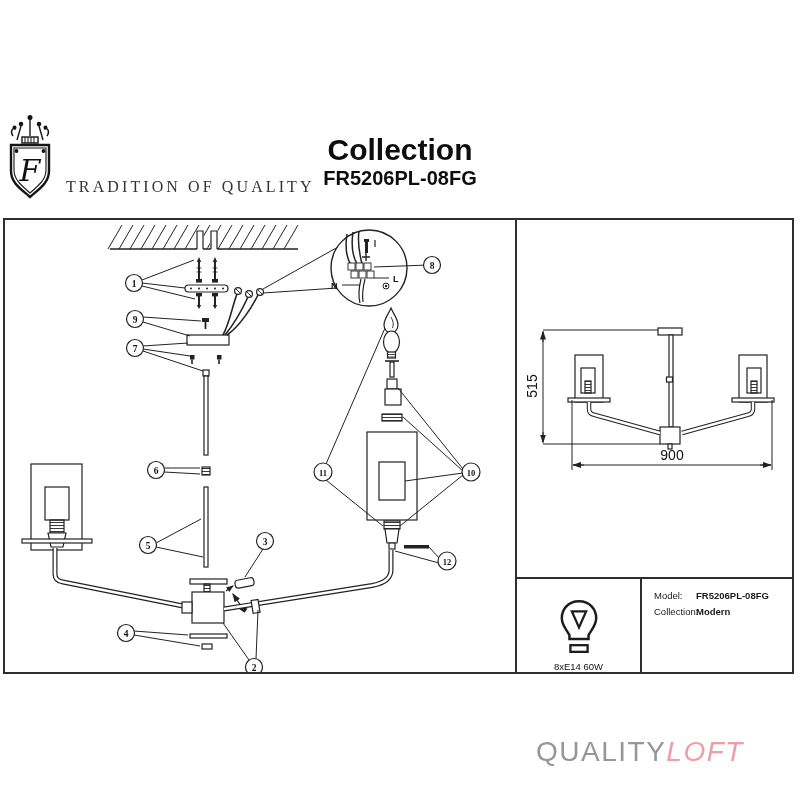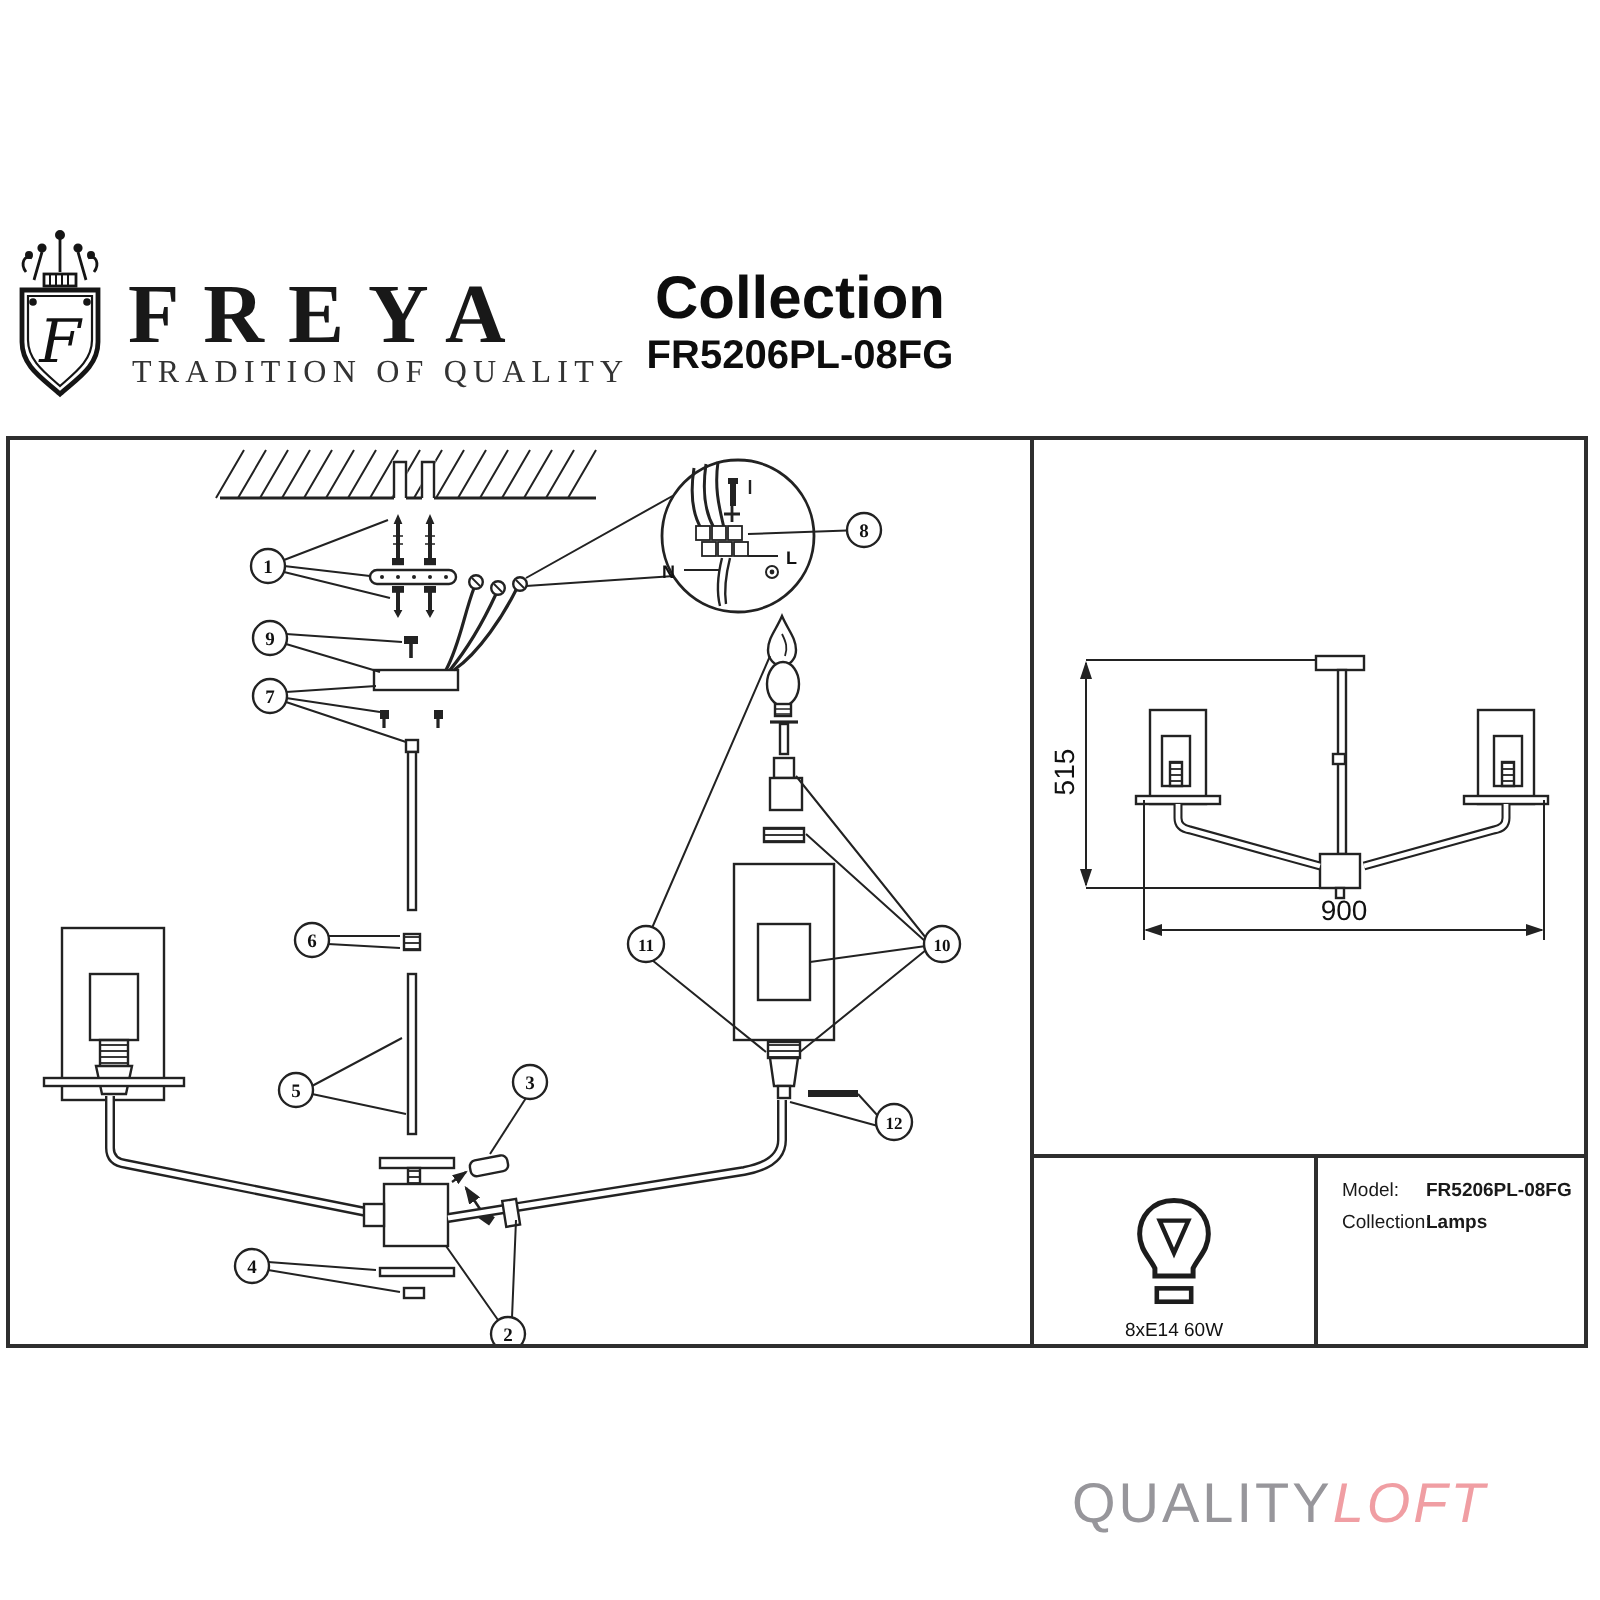--- a/index.html
+++ b/index.html
@@ -13,22 +13,22 @@
   #tagline{position:absolute;left:58px;top:66px;font-family:"Liberation Serif",serif;
            font-size:16px;letter-spacing:3.1px;color:#333;white-space:nowrap;}
   #titleblock{position:absolute;left:280px;top:134px;width:240px;text-align:center;}
   #doc-title{font-size:30px;font-weight:700;line-height:32px;color:#0d0d0d;}
   #doc-model{font-size:20px;font-weight:700;line-height:24px;color:#0d0d0d;}
   
   .panel{position:absolute;border:2px solid #2e2e2e;box-sizing:border-box;background:#fff;}
   #panel-main{left:3px;top:218px;width:514px;height:456px;}
   #panel-dim{left:515px;top:218px;width:279px;height:361px;}
   #panel-info{left:515px;top:577px;width:279px;height:97px;display:flex;}
-  #cell-bulb{width:140px;box-sizing:border-box;display:flex;flex-direction:column;
-             align-items:center;padding-top:18px;}
+  #cell-bulb{width:123px;box-sizing:border-box;display:flex;flex-direction:column;
+             align-items:center;justify-content:center;padding-top:18px;}
   #cell-specs{flex:1;border-left:2px solid #2e2e2e;box-sizing:border-box;padding:9px 0 0 12px;}
   .spec-row{display:flex;font-size:9.5px;line-height:16px;color:#1a1a1a;}
   .spec-label{width:42px;}
   .spec-value{font-weight:700;}
   #pendant-row{display:flex;align-items:center;margin-top:4px;}
   #pendant-row .cat{font-size:9.5px;margin-left:10px;color:#1a1a1a;}
   #bulb-spec{font-size:9.5px;margin-top:3px;color:#111;}
   svg{display:block;}
   
   #watermark{position:absolute;left:536px;top:736px;font-size:28px;font-weight:300;
@@ -58,21 +58,20 @@
         <rect x="14" y="23" width="16" height="6" fill="#fff"></rect>
         <path d="M17 23 V29 M20 23 V29 M23 23 V29 M26 23 V29" stroke-width="1"></path>
 
         <path d="M3 31 H41 V57 C41 69 31 75 22 83 C13 75 3 69 3 57 Z" stroke-width="2.4"></path>
         <path d="M6 34 H38 V56 C38 66 30 72 22 79 C14 72 6 66 6 56 Z" stroke-width="1.1"></path>
         <circle cx="8.5" cy="37" r="1.2" fill="#151515"></circle>
         <circle cx="35.5" cy="37" r="1.2" fill="#151515"></circle>
       </g>
       <text x="22" y="67" text-anchor="middle" style="font-family:'DejaVu Serif',serif;font-style:italic;font-size:30px;fill:#111;">F</text>
     </svg>
-    <div id="wordmark">FREYA</div>
     <div id="tagline">TRADITION OF QUALITY</div>
   </div>
 
   <div id="titleblock">
     <div id="doc-title">Collection</div>
     <div id="doc-model">FR5206PL-08FG</div>
   </div>
 
   <div class="panel" id="panel-main">
   <svg width="510" height="452" viewBox="3 218 510 452">
@@ -354,21 +353,21 @@
       </svg>
       <div id="bulb-spec">8xE14 60W</div>
     </div>
     <div id="cell-specs">
       <div class="spec-row">
         <span class="spec-label">Model:</span>
         <span class="spec-value">FR5206PL-08FG</span>
       </div>
       <div class="spec-row">
         <span class="spec-label">Collection:</span>
-        <span class="spec-value">Lamps</span>
+        <span class="spec-value">Modern</span>
       </div>
     </div>
   </div>
 
   <div id="watermark">
     <span class="wm1">QUALITY</span><span class="wm2">LOFT</span>
   </div>
 
 </div>
 

